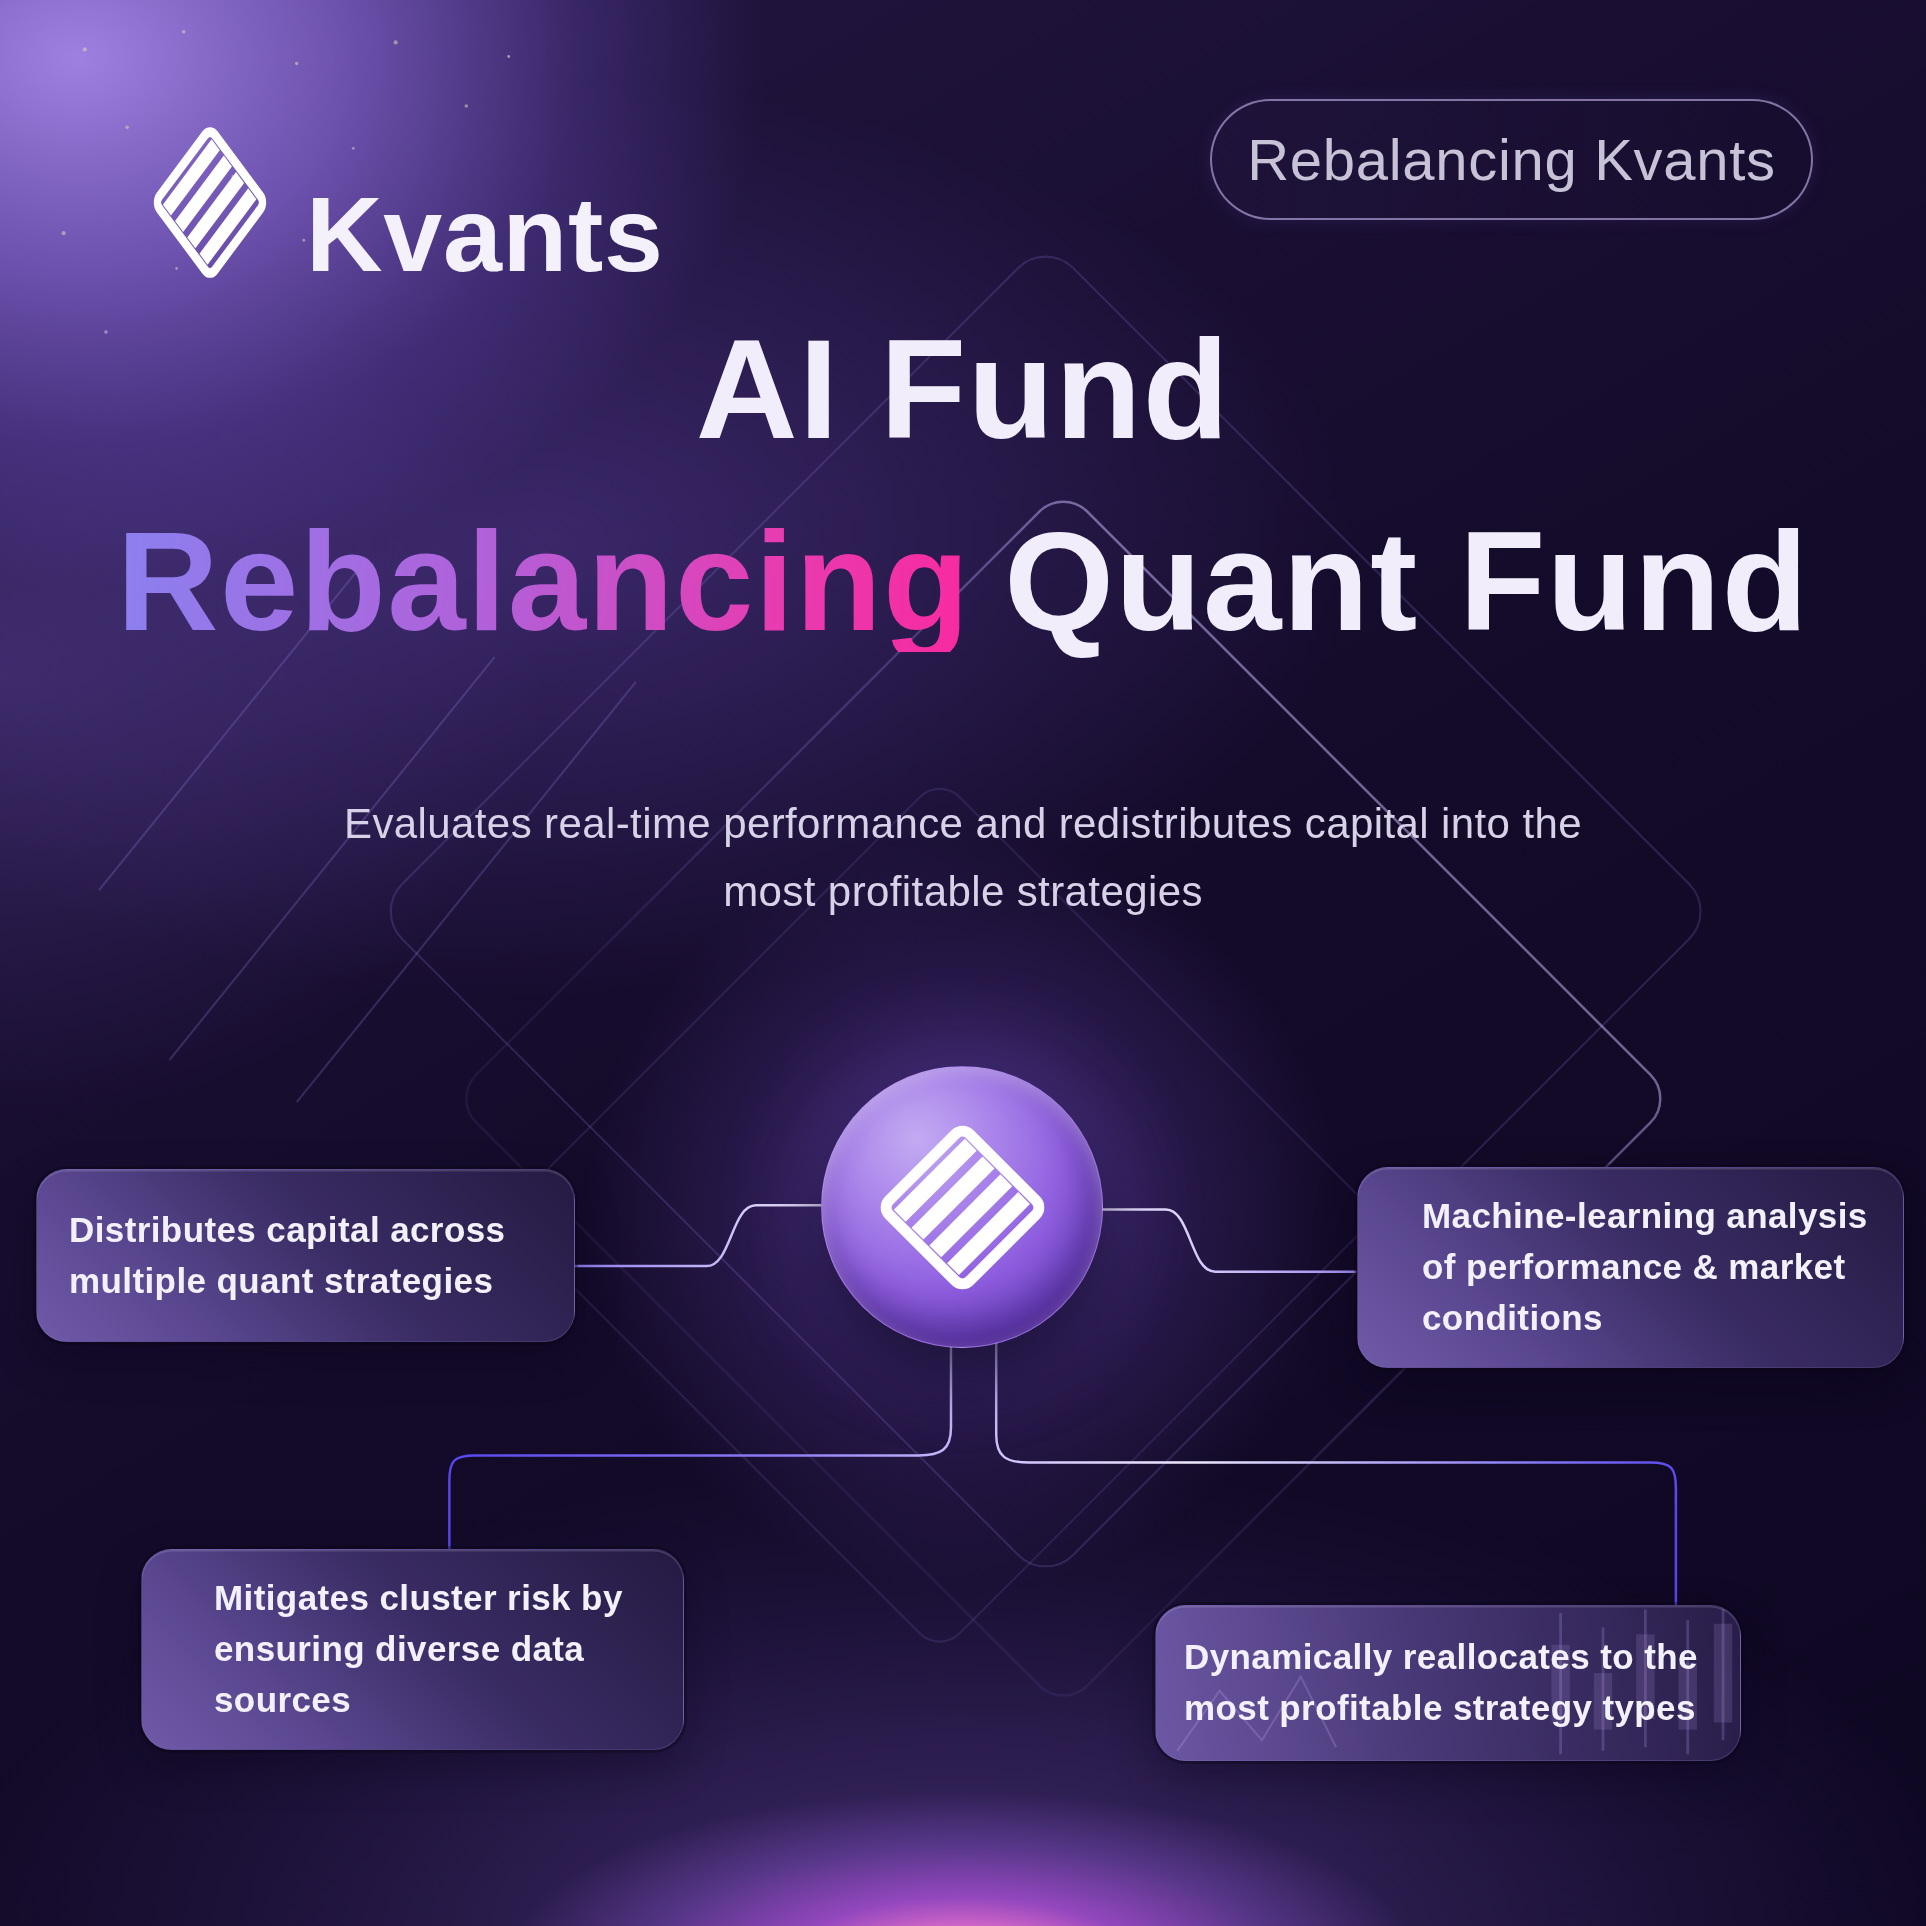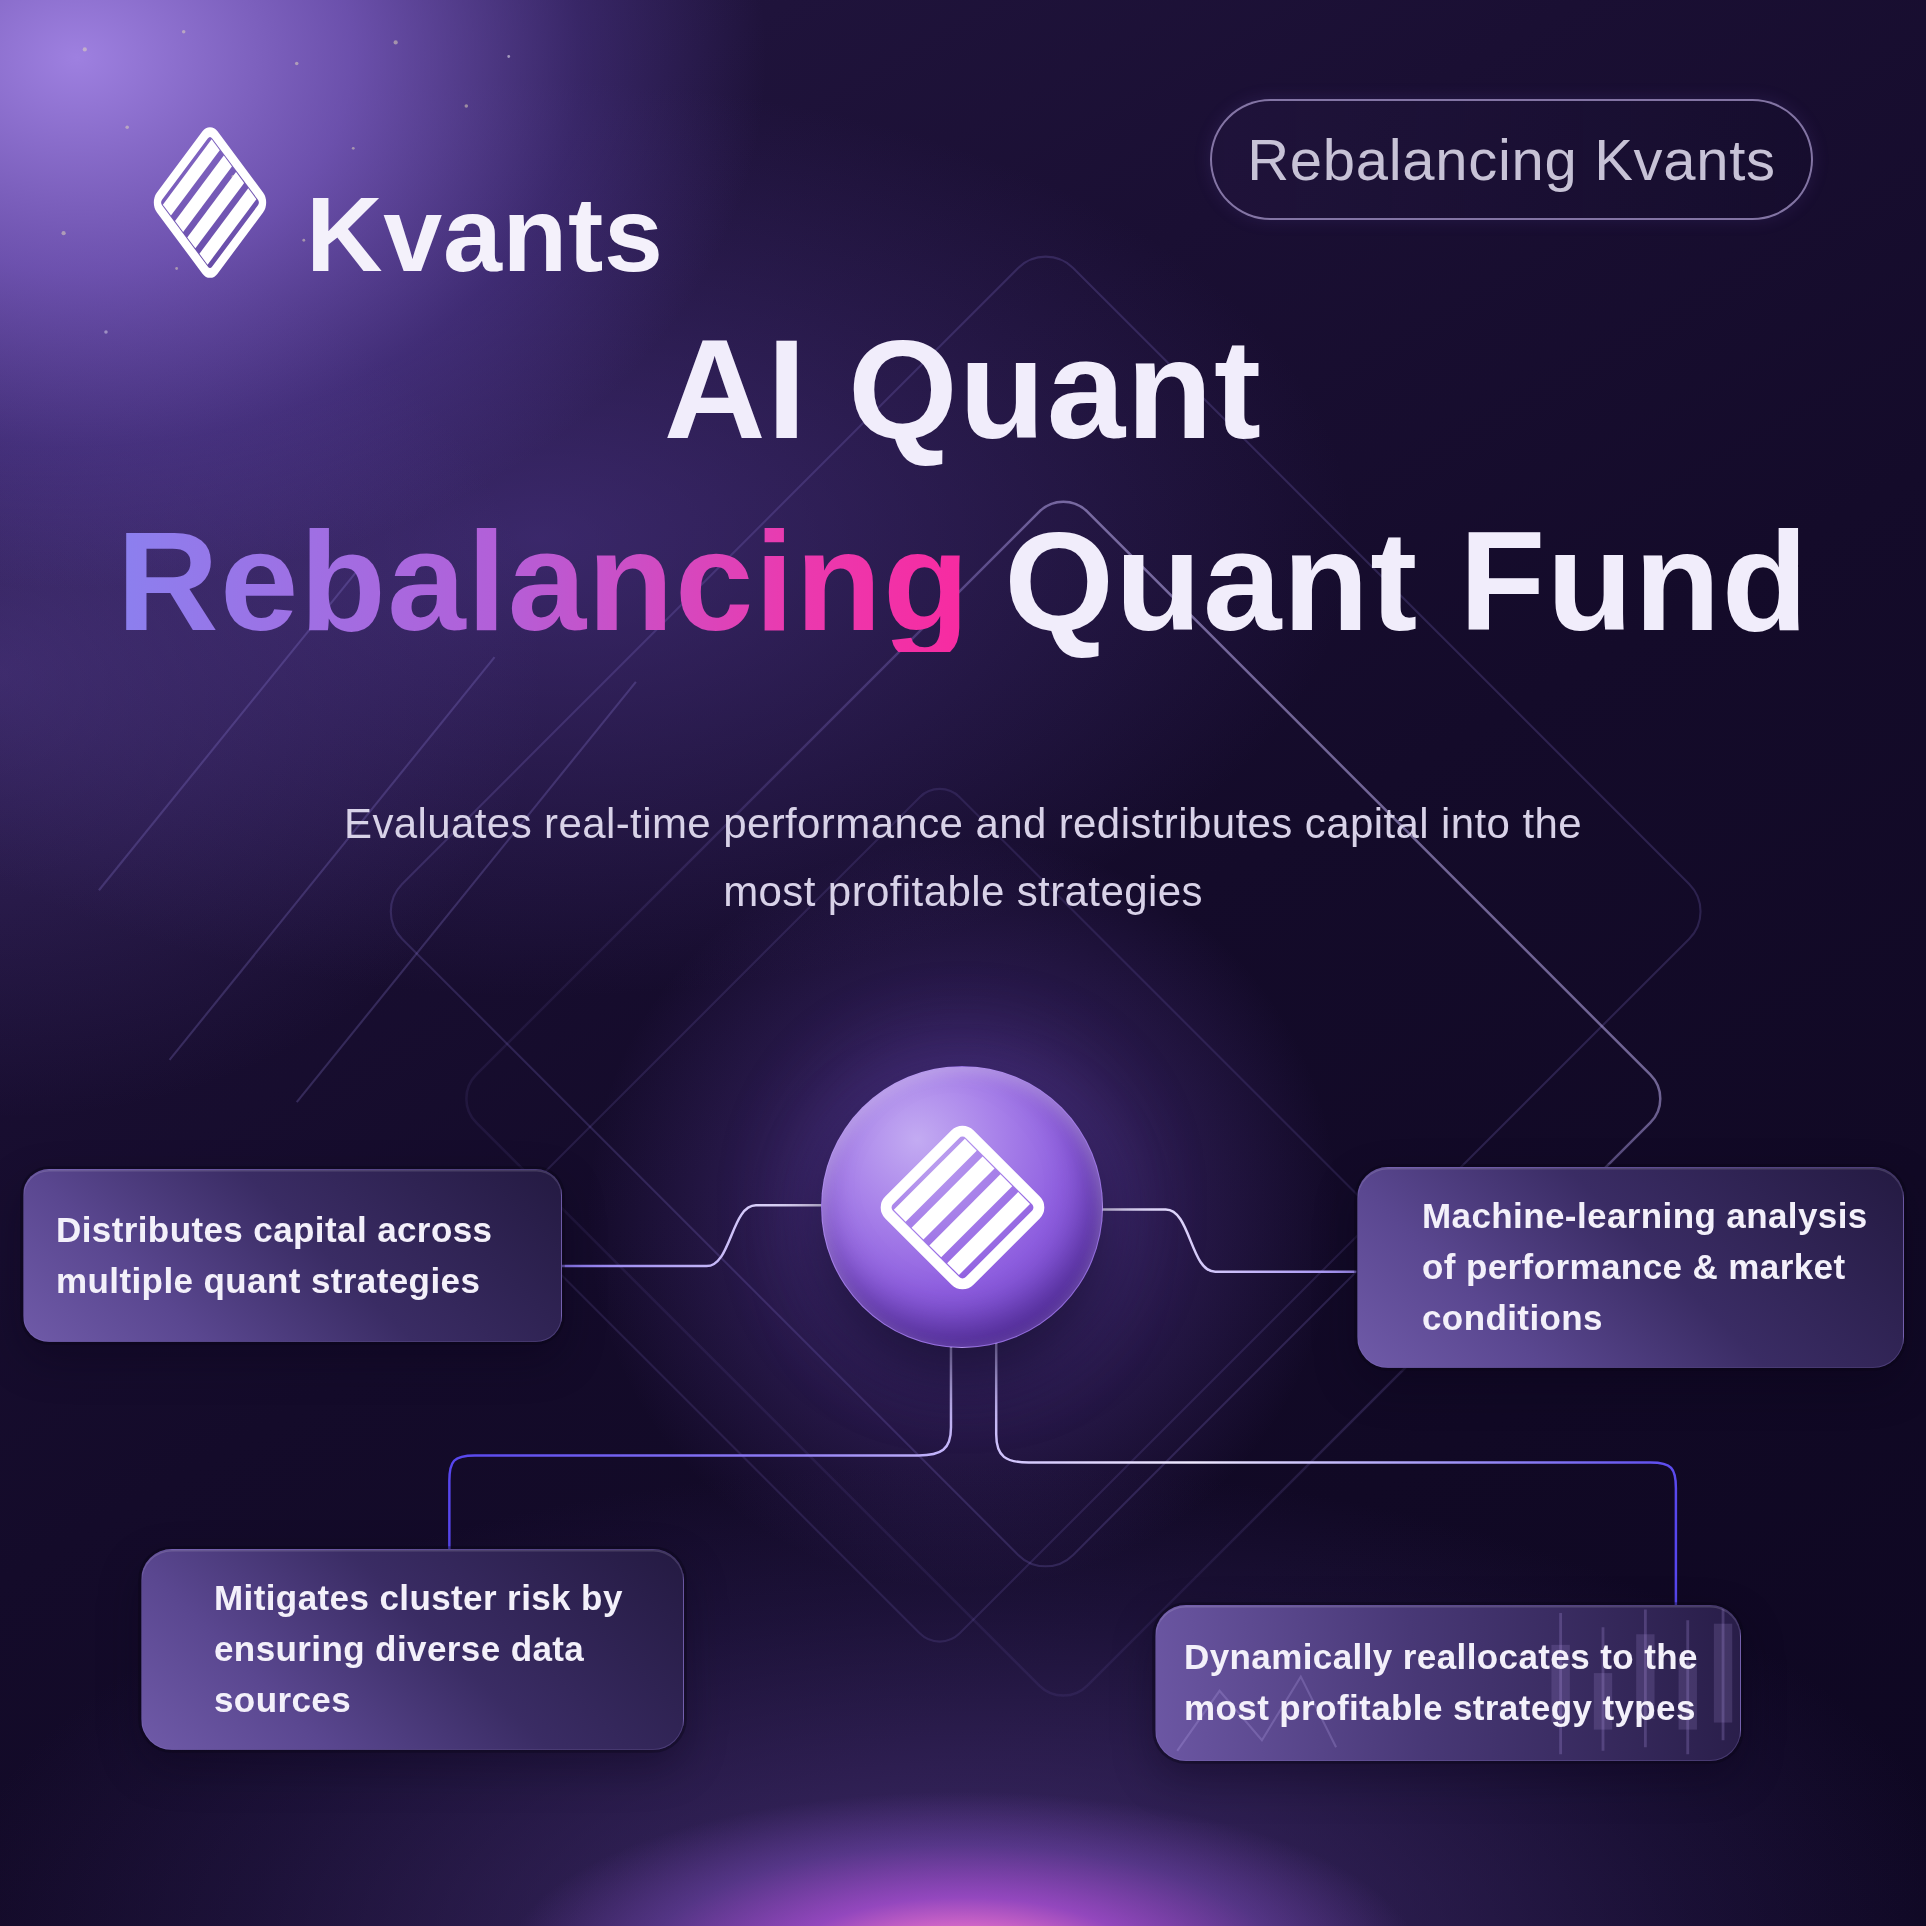--- a/index.html
+++ b/index.html
@@ -57,21 +57,21 @@
     position:absolute;z-index:3;border-radius:31px;
     border:1.4px solid rgba(140,120,200,0.30);
     box-shadow:0 0 0 2.8px rgba(8,5,20,0.35), inset 0 1.4px 0 rgba(255,255,255,0.14), 0 17px 42px rgba(8,4,24,0.35);
     display:flex;align-items:center;overflow:hidden;
     background:linear-gradient(225deg, #241a42 0%, #3a2c64 45%, #5a4790 75%, #6f5aa8 100%);
   }
   .card-text{
     position:relative;z-index:2;color:#f3f0fa;font-size:35px;font-weight:700;
     line-height:1.45;white-space:pre-line;letter-spacing:0.4px;
   }
-  .card-tl{left:23px;top:1169px;width:537px;height:171px;border-radius:26px;}
+  .card-tl{left:36px;top:1169px;width:537px;height:171px;}
   .card-tl .card-text{padding-left:32px;}
   .card-tr{left:1357px;top:1167px;width:545px;height:199px;}
   .card-tr .card-text{padding-left:64px;}
   .card-bl{left:141px;top:1549px;width:541px;height:199px;}
   .card-bl .card-text{padding-left:72px;}
   .card-br{left:1155px;top:1605px;width:584px;height:154px;background:linear-gradient(262deg, #281d48 0%, #483876 55%, #6c57a4 100%);}
   .card-br .card-text{padding-left:28px;}
   .card-deco{position:absolute;left:0;top:0;z-index:1;}
 </style>
 </head>
@@ -159,21 +159,21 @@
       <use href="#kv-diamond"></use>
     </svg>
     <span class="brand-name">Kvants</span>
   </div>
 
   <div class="badge">
     <span class="badge-label">Rebalancing Kvants</span>
   </div>
 
   <div class="title">
-    <div class="title-line1">AI Quant</div>
+    <div class="title-line1">AI Fund</div>
     <div class="title-line2"><span class="grad-word">Rebalancing</span><span class="title-rest">Quant Fund</span></div>
   </div>
 
   <div class="subtitle">Evaluates real-time performance and redistributes capital into the
 most profitable strategies</div>
 
   <div class="hub">
     <svg width="201" height="201" viewBox="0 0 120 120">
       <use href="#kv-diamond"></use>
     </svg>

